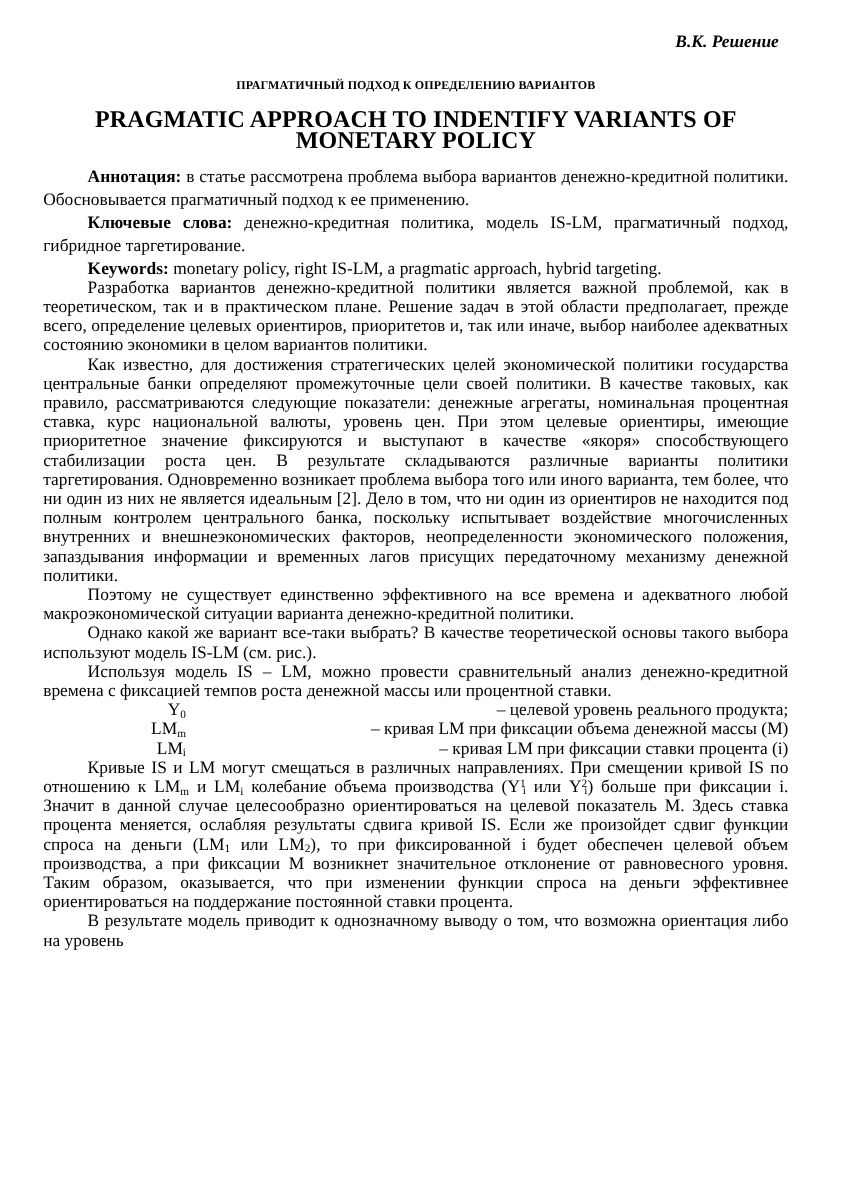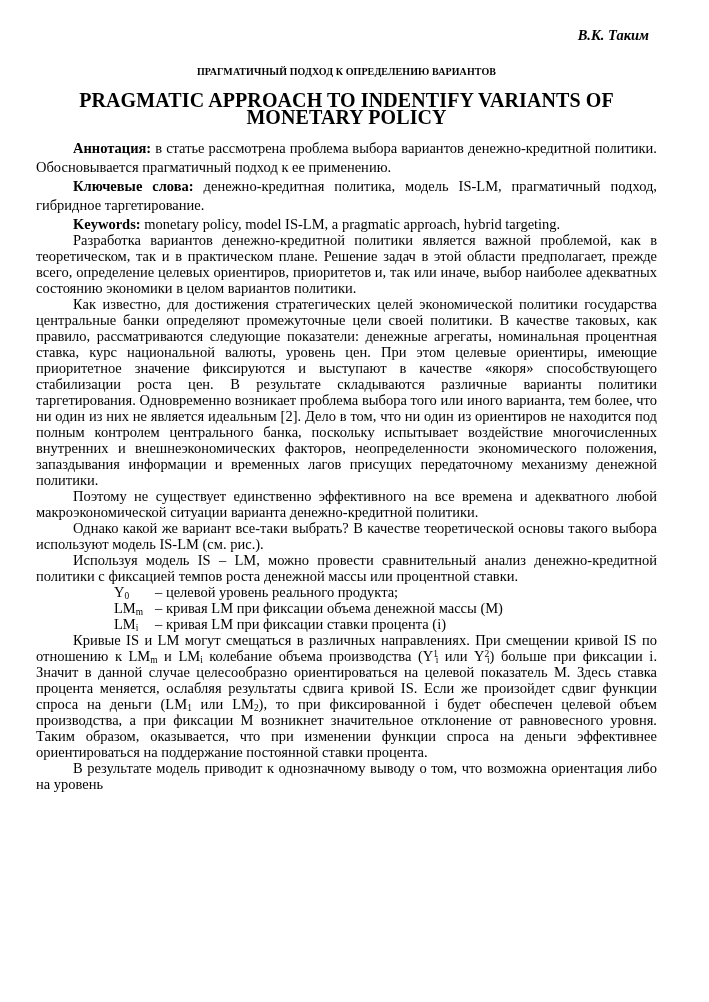--- a/index.html
+++ b/index.html
@@ -26,51 +26,51 @@
   .abs p{
     margin:0;line-height:19px;
     text-indent:37px;text-align:justify;
   }
   .abs .lead{font-weight:bold;}
   .bodytext{margin-top:-2px;}
   .bodytext p{
     margin:0;line-height:16px;text-indent:37px;text-align:justify;
   }
   .defs{margin-left:78px;}
-  .def-row{display:flex;line-height:16px;}
+  .def-row{display:flex;line-height:16px;text-align:right;}
   .def-term{width:41px;flex:none;}
   .def-desc{flex:1;}
   sub,sup{font-size:65%;line-height:0;}
   sup{vertical-align:0.45em;}
   sub{vertical-align:-0.25em;}
   sup + sub{margin-left:-0.25em;}
 </style>
 </head>
 <body>
 
 <div class="page">
 
-  <div class="author">В.К. Таким</div>
+  <div class="author">В.К. Решение</div>
 
   <h1 class="title-ru"><span>ПРАГМАТИЧНЫЙ ПОДХОД К ОПРЕДЕЛЕНИЮ ВАРИАНТОВ</span><br></h1>
 
   <h2 class="title-en">PRAGMATIC APPROACH TO INDENTIFY VARIANTS OF MONETARY POLICY</h2>
 
   <div class="abs">
     <p><span class="lead">Аннотация:</span> <span>в статье рассмотрена проблема выбора вариантов денежно-кредитной политики. Обосновывается прагматичный подход к ее применению.</span></p>
     <p><span class="lead">Ключевые слова:</span> <span>денежно-кредитная политика, модель IS-LM, прагматичный подход, гибридное таргетирование.</span></p>
-    <p><span class="lead">Keywords:</span> <span>monetary policy, model IS-LM, a pragmatic approach, hybrid targeting.</span></p>
+    <p><span class="lead">Keywords:</span> <span>monetary policy, right IS-LM, a pragmatic approach, hybrid targeting.</span></p>
   </div>
 
   <div class="bodytext">
     <p>Разработка вариантов денежно-кредитной политики является важной проблемой, как в теоретическом, так и в практическом плане. Решение задач в этой области предполагает, прежде всего, определение целевых ориентиров, приоритетов и, так или иначе, выбор наиболее адекватных состоянию экономики в целом вариантов политики.</p>
     <p>Как известно, для достижения стратегических целей экономической политики государства центральные банки определяют промежуточные цели своей политики. В качестве таковых, как правило, рассматриваются следующие показатели: денежные агрегаты, номинальная процентная ставка, курс национальной валюты, уровень цен. При этом целевые ориентиры, имеющие приоритетное значение фиксируются и выступают в качестве «якоря» способствующего стабилизации роста цен. В результате складываются различные варианты политики таргетирования. Одновременно возникает проблема выбора того или иного варианта, тем более, что ни один из них не является идеальным [2]. Дело в том, что ни один из ориентиров не находится под полным контролем центрального банка, поскольку испытывает воздействие многочисленных внутренних и внешнеэкономических факторов, неопределенности экономического положения, запаздывания информации и временных лагов присущих передаточному механизму денежной политики.</p>
     <p>Поэтому не существует единственно эффективного на все времена и адекватного любой макроэкономической ситуации варианта денежно-кредитной политики.</p>
     <p>Однако какой же вариант все-таки выбрать? В качестве теоретической основы такого выбора используют модель IS-LM (см. рис.).</p>
-    <p>Используя модель IS – LM, можно провести сравнительный анализ денежно-кредитной политики с фиксацией темпов роста денежной массы или процентной ставки.</p>
+    <p>Используя модель IS – LM, можно провести сравнительный анализ денежно-кредитной времена с фиксацией темпов роста денежной массы или процентной ставки.</p>
 
     <div class="defs">
       <div class="def-row">
         <span class="def-term"><span>Y</span><sub>0</sub></span>
         <span class="def-desc">– целевой уровень реального продукта;</span>
       </div>
       <div class="def-row">
         <span class="def-term"><span>LM</span><sub>m</sub></span>
         <span class="def-desc">– кривая LM при фиксации объема денежной массы (M)</span>
       </div>

